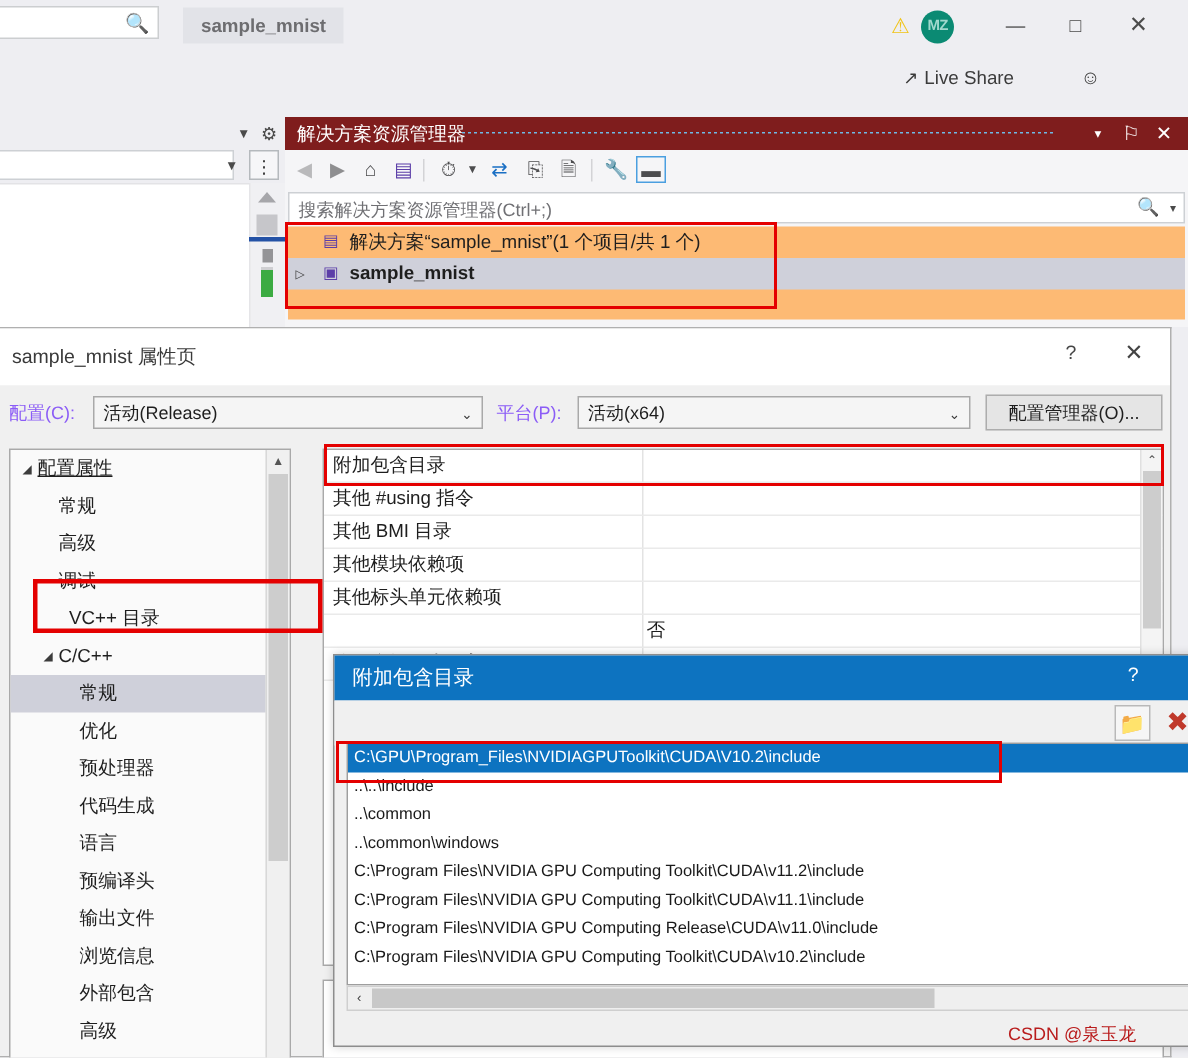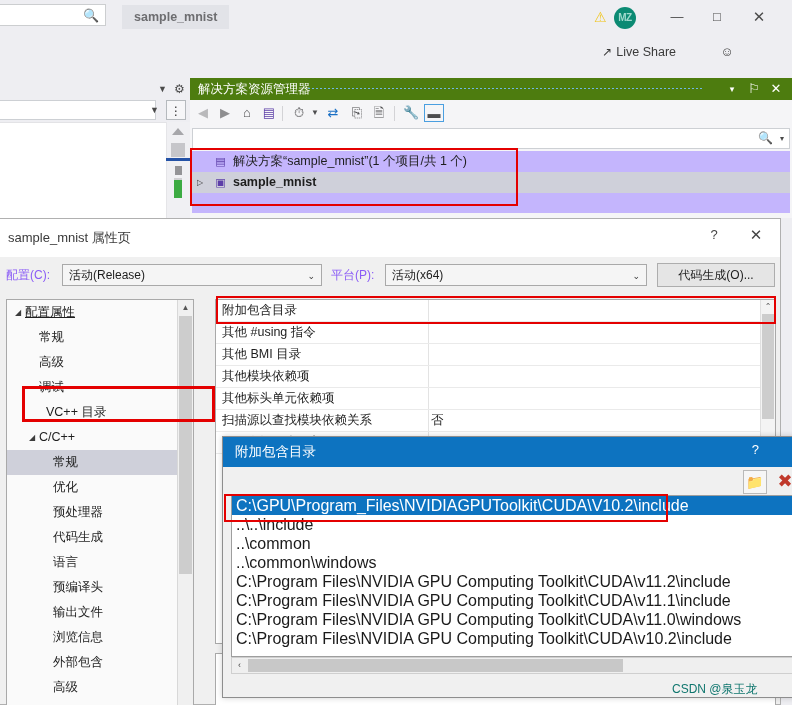--- a/index.html
+++ b/index.html
@@ -49,41 +49,41 @@
   .ed-m-up{position:absolute;left:172px;top:128px;width:0;height:0;border-left:6px solid transparent;border-right:6px solid transparent;border-bottom:7px solid #a6a6aa;}
   .ed-m-thumb{position:absolute;left:171px;top:143px;width:14px;height:14px;background:#c6c6ca;}
   .ed-m-bar{position:absolute;left:166px;top:158px;width:24px;height:3px;background:#2452a6;}
   .ed-m-sq{position:absolute;left:175px;top:166px;width:7px;height:9px;background:#949497;}
   .ed-m-grn{position:absolute;left:174px;top:180px;width:8px;height:18px;background:#3cab42;}
   .ed-m-grn2{position:absolute;left:174px;top:178px;width:8px;height:5px;background:#cfcfd2;}
 
   
   #sol-explorer{position:absolute;left:190px;top:78px;width:602px;height:140px;background:#f5f5f7;}
   .se-title{
-    position:absolute;left:0;top:0;width:602px;height:22px;background:#4d7c0f;color:#fff;
+    position:absolute;left:0;top:0;width:602px;height:22px;background:#7f1d1d;color:#fff;
     font-size:12.5px;line-height:22px;
   }
   .se-title .t{position:absolute;left:8px;top:0;}
   .se-title .dots{position:absolute;left:118px;top:10px;right:90px;height:1px;
      background:repeating-linear-gradient(to right,#6fb8e4 0 2px,transparent 2px 4px);}
   .se-title .btn{position:absolute;top:0;width:20px;text-align:center;cursor:default;}
   .se-title .b1{right:50px;font-size:9px;}
   .se-title .b2{right:28px;font-size:13px;}
   .se-title .b3{right:6px;font-size:13px;}
   .se-toolbar{position:absolute;left:0;top:22px;width:602px;height:26px;background:#f5f5f7;}
   .tb-ico{position:absolute;top:4px;height:18px;line-height:18px;text-align:center;font-size:13px;color:#4d4d4f;}
   .tb-sep{position:absolute;top:6px;width:1px;height:15px;background:#d3d3d6;}
   .se-search{
     position:absolute;left:2px;top:50px;width:598px;height:21px;background:#fff;
     border:1px solid #cdd0d4;box-sizing:border-box;
   }
   .se-search .ph{position:absolute;left:6px;top:3px;font-size:12px;color:#707074;}
   .se-search .mg{position:absolute;right:16px;top:2px;font-size:12px;color:#4a4a4a;}
   .se-search .cv{position:absolute;right:5px;top:5px;font-size:8px;color:#4a4a4a;}
-  .se-tree{position:absolute;left:2px;top:73px;width:598px;height:62px;background:#c4b5fd;}
+  .se-tree{position:absolute;left:2px;top:73px;width:598px;height:62px;background:#fdba74;}
   .se-row{position:relative;height:21px;line-height:21px;font-size:12.5px;white-space:nowrap;}
   .se-row.sel{background:#cfd0da;}
   .se-row .exp{display:inline-block;width:16px;text-align:center;font-size:8px;color:#3c3c3c;vertical-align:top;}
   .se-row .ico{display:inline-block;width:18px;text-align:center;font-size:11px;vertical-align:top;}
   .se-row .lbl{display:inline-block;vertical-align:top;}
   .se-row .lbl.bold{font-weight:bold;}
   #se-redbox{position:absolute;left:190px;top:148px;width:328px;height:58px;border:2px solid #e40000;box-sizing:border-box;pointer-events:none;}
 
   
   #prop-dialog{
@@ -157,28 +157,28 @@
   .sd-btn{
     position:absolute;top:3px;width:24px;height:24px;box-sizing:border-box;
     text-align:center;line-height:22px;font-size:14px;
   }
   .sd-btn.newf{right:34px;border:1px solid #b9b9b9;background:#f6f6f6;color:#d8a13a;}
   .sd-btn.del{right:4px;color:#c0392b;font-weight:bold;font-size:18px;}
   .sd-listwrap{
     position:absolute;left:8px;top:58px;width:562px;height:162px;background:#fff;
     border:1px solid #9e9e9e;box-sizing:border-box;overflow:hidden;
   }
-  .sd-item{height:19px;line-height:19px;font-size:16px;padding-left:4px;white-space:nowrap;color:#1a1a1a;}
+  .sd-item{height:19px;line-height:19px;font-size:11px;padding-left:4px;white-space:nowrap;color:#1a1a1a;}
   .sd-item.sel{background:#0d73c0;color:#fff;}
   .sd-hscroll{position:absolute;left:8px;top:220px;width:562px;height:17px;background:#efefef;border:1px solid #cfcfcf;box-sizing:border-box;}
   .sd-hscroll .lft{position:absolute;left:0;top:0;width:15px;height:15px;text-align:center;line-height:15px;font-size:9px;color:#444;}
   .sd-hscroll .thumb{position:absolute;left:16px;top:1px;width:375px;height:13px;background:#c8c8c8;}
   #sub-redbox{position:absolute;left:224px;top:494px;width:444px;height:28px;border:2px solid #e40000;box-sizing:border-box;pointer-events:none;}
 
-  .watermark{position:absolute;left:672px;top:681px;font-size:12px;color:#0f766e;white-space:nowrap;}
+  .watermark{position:absolute;left:672px;top:681px;font-size:12px;color:#b91c1c;white-space:nowrap;}
 </style>
 </head>
 <body>
 
 <div id="vs-shell">
 
   <div class="vs-topstrip">
     <div class="search-box">
       <span class="mag">🔍</span>
     </div>
@@ -231,20 +231,21 @@
       <span class="tb-ico" style="left:120px;width:10px;font-size:8px;">▼</span>
       <span class="tb-ico" style="left:134px;width:18px;color:#1a6fc4;">⇄</span>
       <span class="tb-ico" style="left:158px;width:18px;">⎘</span>
       <span class="tb-ico" style="left:180px;width:18px;">🗎</span>
       <span class="tb-sep" style="left:204px;"></span>
       <span class="tb-ico" style="left:212px;width:18px;">🔧</span>
       <span class="tb-ico" style="left:234px;width:20px;border:1px solid #4a9fe0;box-sizing:border-box;">▬</span>
     </div>
 
     <div class="se-search">
+      <span class="ph">搜索解决方案资源管理器(Ctrl+;)</span>
       <span class="mg">🔍</span>
       <span class="cv">▾</span>
     </div>
 
     <div class="se-tree">
       <div class="se-row">
         <span class="exp"></span>
         <span class="ico" style="color:#5c3ea8;">▤</span>
         <span class="lbl">解决方案“sample_mnist”(1 个项目/共 1 个)</span>
       </div>
@@ -269,21 +270,21 @@
       <span class="lbl-sm" style="left:6px;top:7px;">配置(C):</span>
       <div class="combo" style="left:62px;top:7px;width:260px;">
         <span>活动(Release)</span>
         <span class="cv">⌄</span>
       </div>
       <span class="lbl-sm" style="left:331px;top:7px;">平台(P):</span>
       <div class="combo" style="left:385px;top:7px;width:262px;">
         <span>活动(x64)</span>
         <span class="cv">⌄</span>
       </div>
-      <div class="btn-std" style="left:657px;top:6px;width:118px;">代码生成(O)...</div>
+      <div class="btn-std" style="left:657px;top:6px;width:118px;">配置管理器(O)...</div>
     </div>
 
     <div class="pd-tree">
       <div id="pt-rows">
           <div class="pt-row">
             <span class="pt-arrow" style="left: 8px;">◢</span>
             <span class="pt-lbl" style="left: 18px; text-decoration: underline;">配置属性</span>
           </div>
           <div class="pt-row">
             <span class="pt-lbl" style="left: 32px;">常规</span>
@@ -358,21 +359,20 @@
           </div>
           <div class="pg-row">
             <span class="pg-name">其他模块依赖项</span>
             <span class="pg-val norm"></span>
           </div>
           <div class="pg-row">
             <span class="pg-name">其他标头单元依赖项</span>
             <span class="pg-val norm"></span>
           </div>
           <div class="pg-row">
-            <span class="pg-name">扫描源以查找模块依赖关系</span>
             <span class="pg-val norm">否</span>
           </div>
           <div class="pg-row">
             <span class="pg-name">将包含转换为导入</span>
             <span class="pg-val norm">否</span>
           </div>
         </div>
       <div class="pg-scroll">
         <div class="cv">⌃</div>
         <div class="thumb"></div>
@@ -397,21 +397,21 @@
       <div class="sd-btn del">✖</div>
     </div>
     <div class="sd-listwrap">
       <div id="sd-items">
           <div class="sd-item sel">C:\GPU\Program_Files\NVIDIAGPUToolkit\CUDA\V10.2\include</div>
           <div class="sd-item">..\..\include</div>
           <div class="sd-item">..\common</div>
           <div class="sd-item">..\common\windows</div>
           <div class="sd-item">C:\Program Files\NVIDIA GPU Computing Toolkit\CUDA\v11.2\include</div>
           <div class="sd-item">C:\Program Files\NVIDIA GPU Computing Toolkit\CUDA\v11.1\include</div>
-          <div class="sd-item">C:\Program Files\NVIDIA GPU Computing Toolkit\CUDA\v11.0\windows</div>
+          <div class="sd-item">C:\Program Files\NVIDIA GPU Computing Release\CUDA\v11.0\include</div>
           <div class="sd-item">C:\Program Files\NVIDIA GPU Computing Toolkit\CUDA\v10.2\include</div>
         </div>
     </div>
     <div class="sd-hscroll">
       <div class="lft">‹</div>
       <div class="thumb"></div>
     </div>
   </div>
   <div id="sub-redbox"></div>
 

